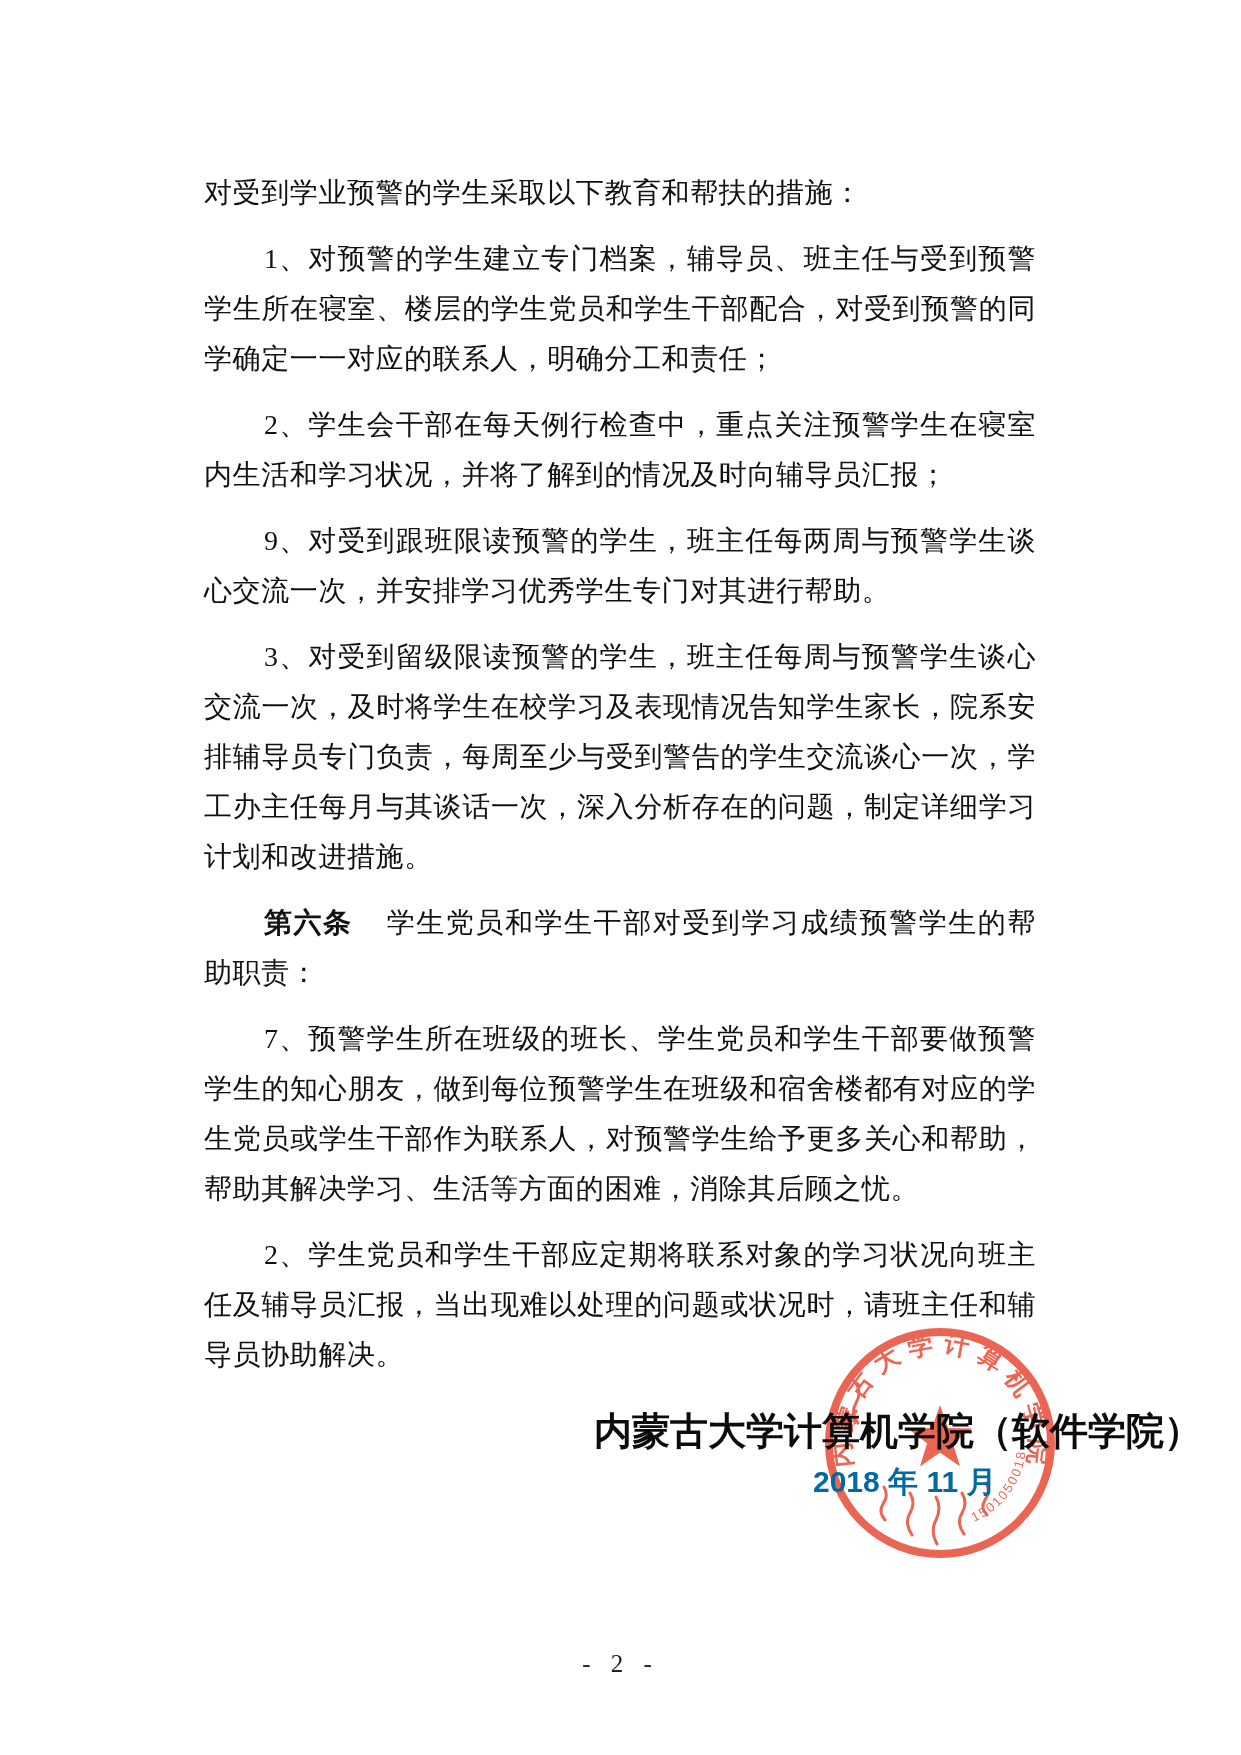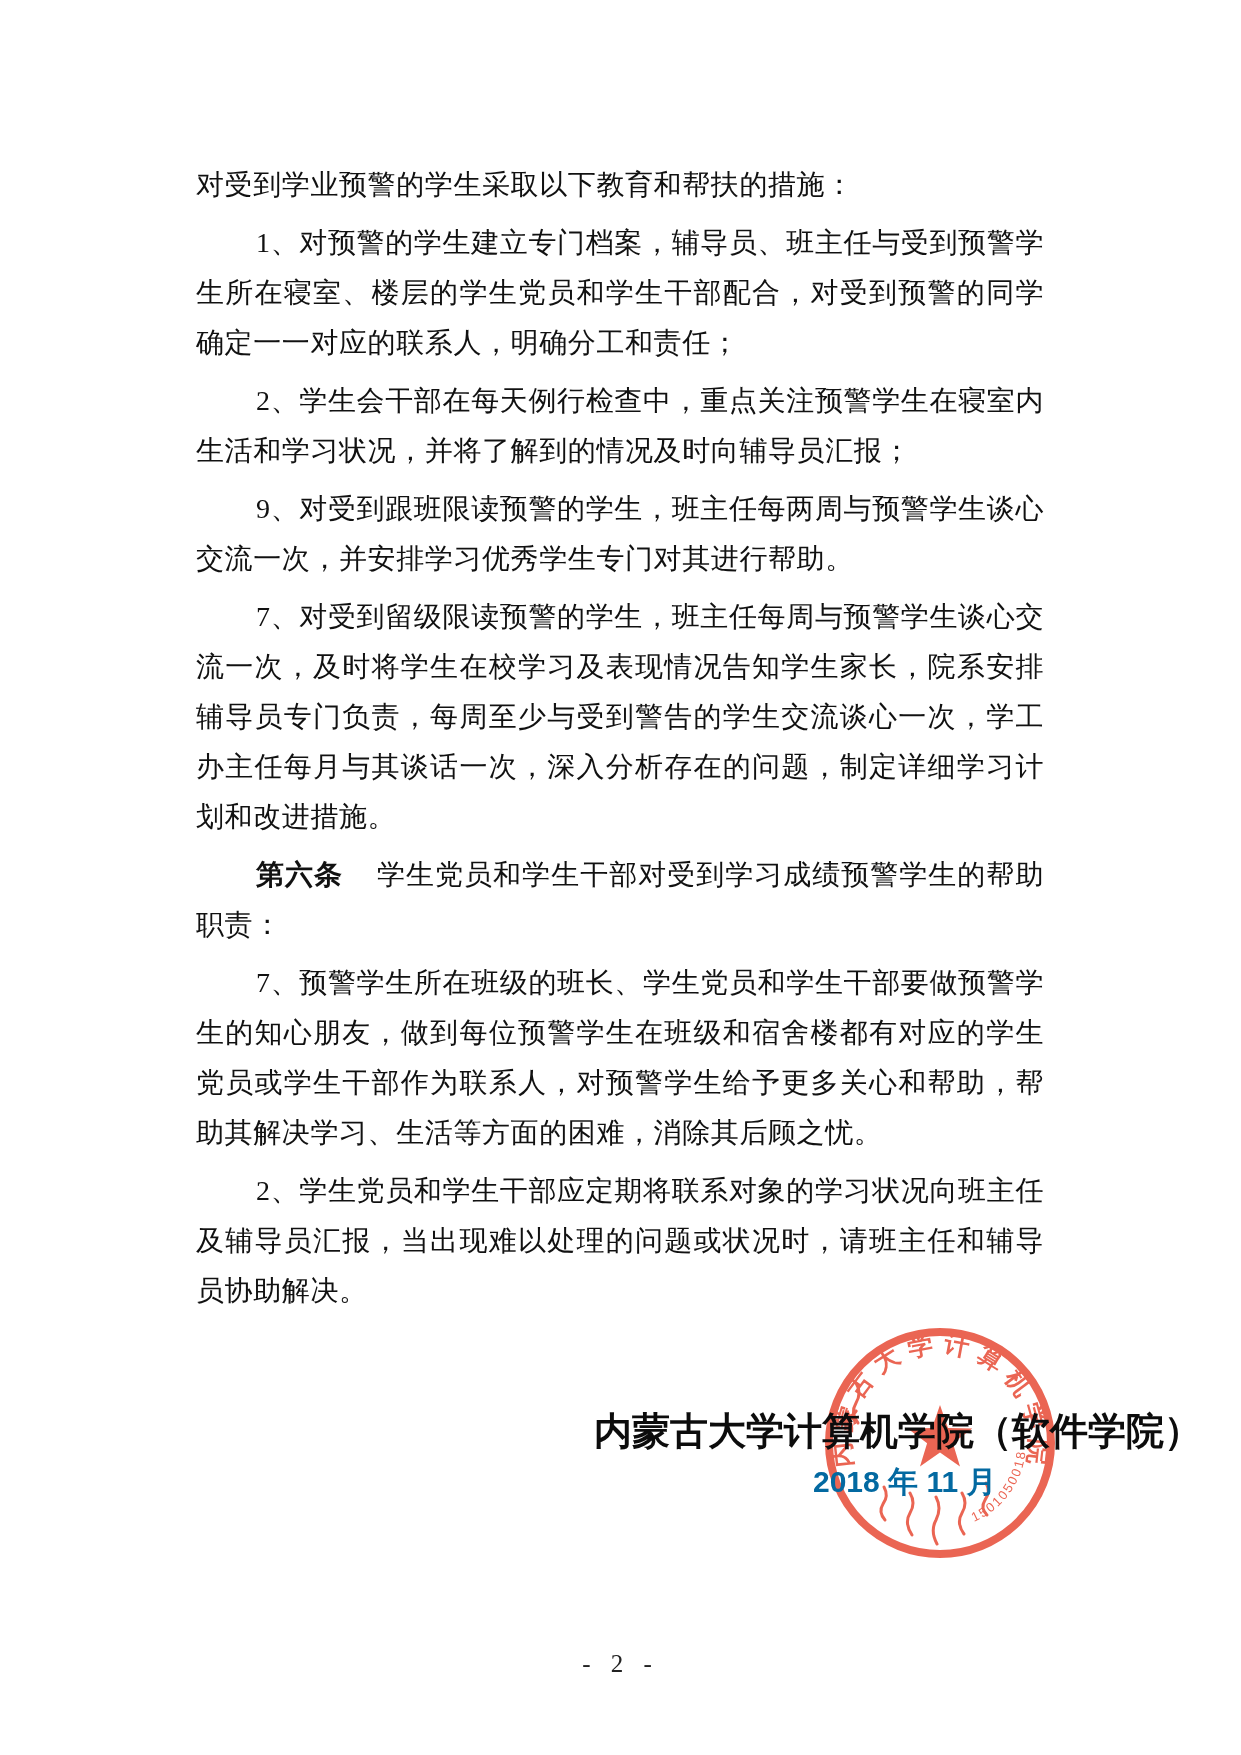--- a/index.html
+++ b/index.html
@@ -20,21 +20,21 @@
     position: absolute;
     left: 188px;
     top: 152px;
     width: 864px;
     font-size: 28px;
     line-height: 50px;
     letter-spacing: 0.6px;
     text-align: justify;
   }
   .para {
-    margin: 8px;
+    margin: 16px;
     padding: 0;
   }
   .para.indent {
     text-indent: 60px;
   }
   .clause {
     font-weight: bold;
     margin-right: 34px;
   }
   .sig-org {
@@ -89,21 +89,21 @@
 </head>
 <body>
 
 <div class="page">
 
   <div class="body-text" id="paragraphs">
       <p class="para">对受到学业预警的学生采取以下教育和帮扶的措施：</p>
       <p class="para indent">1、对预警的学生建立专门档案，辅导员、班主任与受到预警学生所在寝室、楼层的学生党员和学生干部配合，对受到预警的同学确定一一对应的联系人，明确分工和责任；</p>
       <p class="para indent">2、学生会干部在每天例行检查中，重点关注预警学生在寝室内生活和学习状况，并将了解到的情况及时向辅导员汇报；</p>
       <p class="para indent">9、对受到跟班限读预警的学生，班主任每两周与预警学生谈心交流一次，并安排学习优秀学生专门对其进行帮助。</p>
-      <p class="para indent">7、对受到留级限读预警的学生，班主任每周与预警学生谈心交流一次，及时将学生在校学习及表现情况告知学生家长，院系安排辅导员专门负责，每周至少与受到警告的学生交流谈心一次，学工办主任每月与其谈话一次，深入分析存在的问题，制定详细学习计划和改进措施。</p>
+      <p class="para indent">3、对受到留级限读预警的学生，班主任每周与预警学生谈心交流一次，及时将学生在校学习及表现情况告知学生家长，院系安排辅导员专门负责，每周至少与受到警告的学生交流谈心一次，学工办主任每月与其谈话一次，深入分析存在的问题，制定详细学习计划和改进措施。</p>
       <p class="para indent"><b class="clause">第六条</b>学生党员和学生干部对受到学习成绩预警学生的帮助职责：</p>
       <p class="para indent">7、预警学生所在班级的班长、学生党员和学生干部要做预警学生的知心朋友，做到每位预警学生在班级和宿舍楼都有对应的学生党员或学生干部作为联系人，对预警学生给予更多关心和帮助，帮助其解决学习、生活等方面的困难，消除其后顾之忧。</p>
       <p class="para indent">2、学生党员和学生干部应定期将联系对象的学习状况向班主任及辅导员汇报，当出现难以处理的问题或状况时，请班主任和辅导员协助解决。</p>
     </div>
 
   <svg class="stamp" width="236" height="236" viewBox="0 0 236 236" aria-hidden="true">
     <circle class="seal-stroke" cx="118" cy="118" r="111" stroke-width="8"></circle>
     <defs>
       <path id="sealArcTop" d="M 33.6,148.8 A 90,90 0 1 1 202.4,148.8" fill="none"></path>
       <path id="sealArcSerial" d="M 150.2,197.7 A 86,86 0 0 0 203.9,122.5" fill="none"></path>

